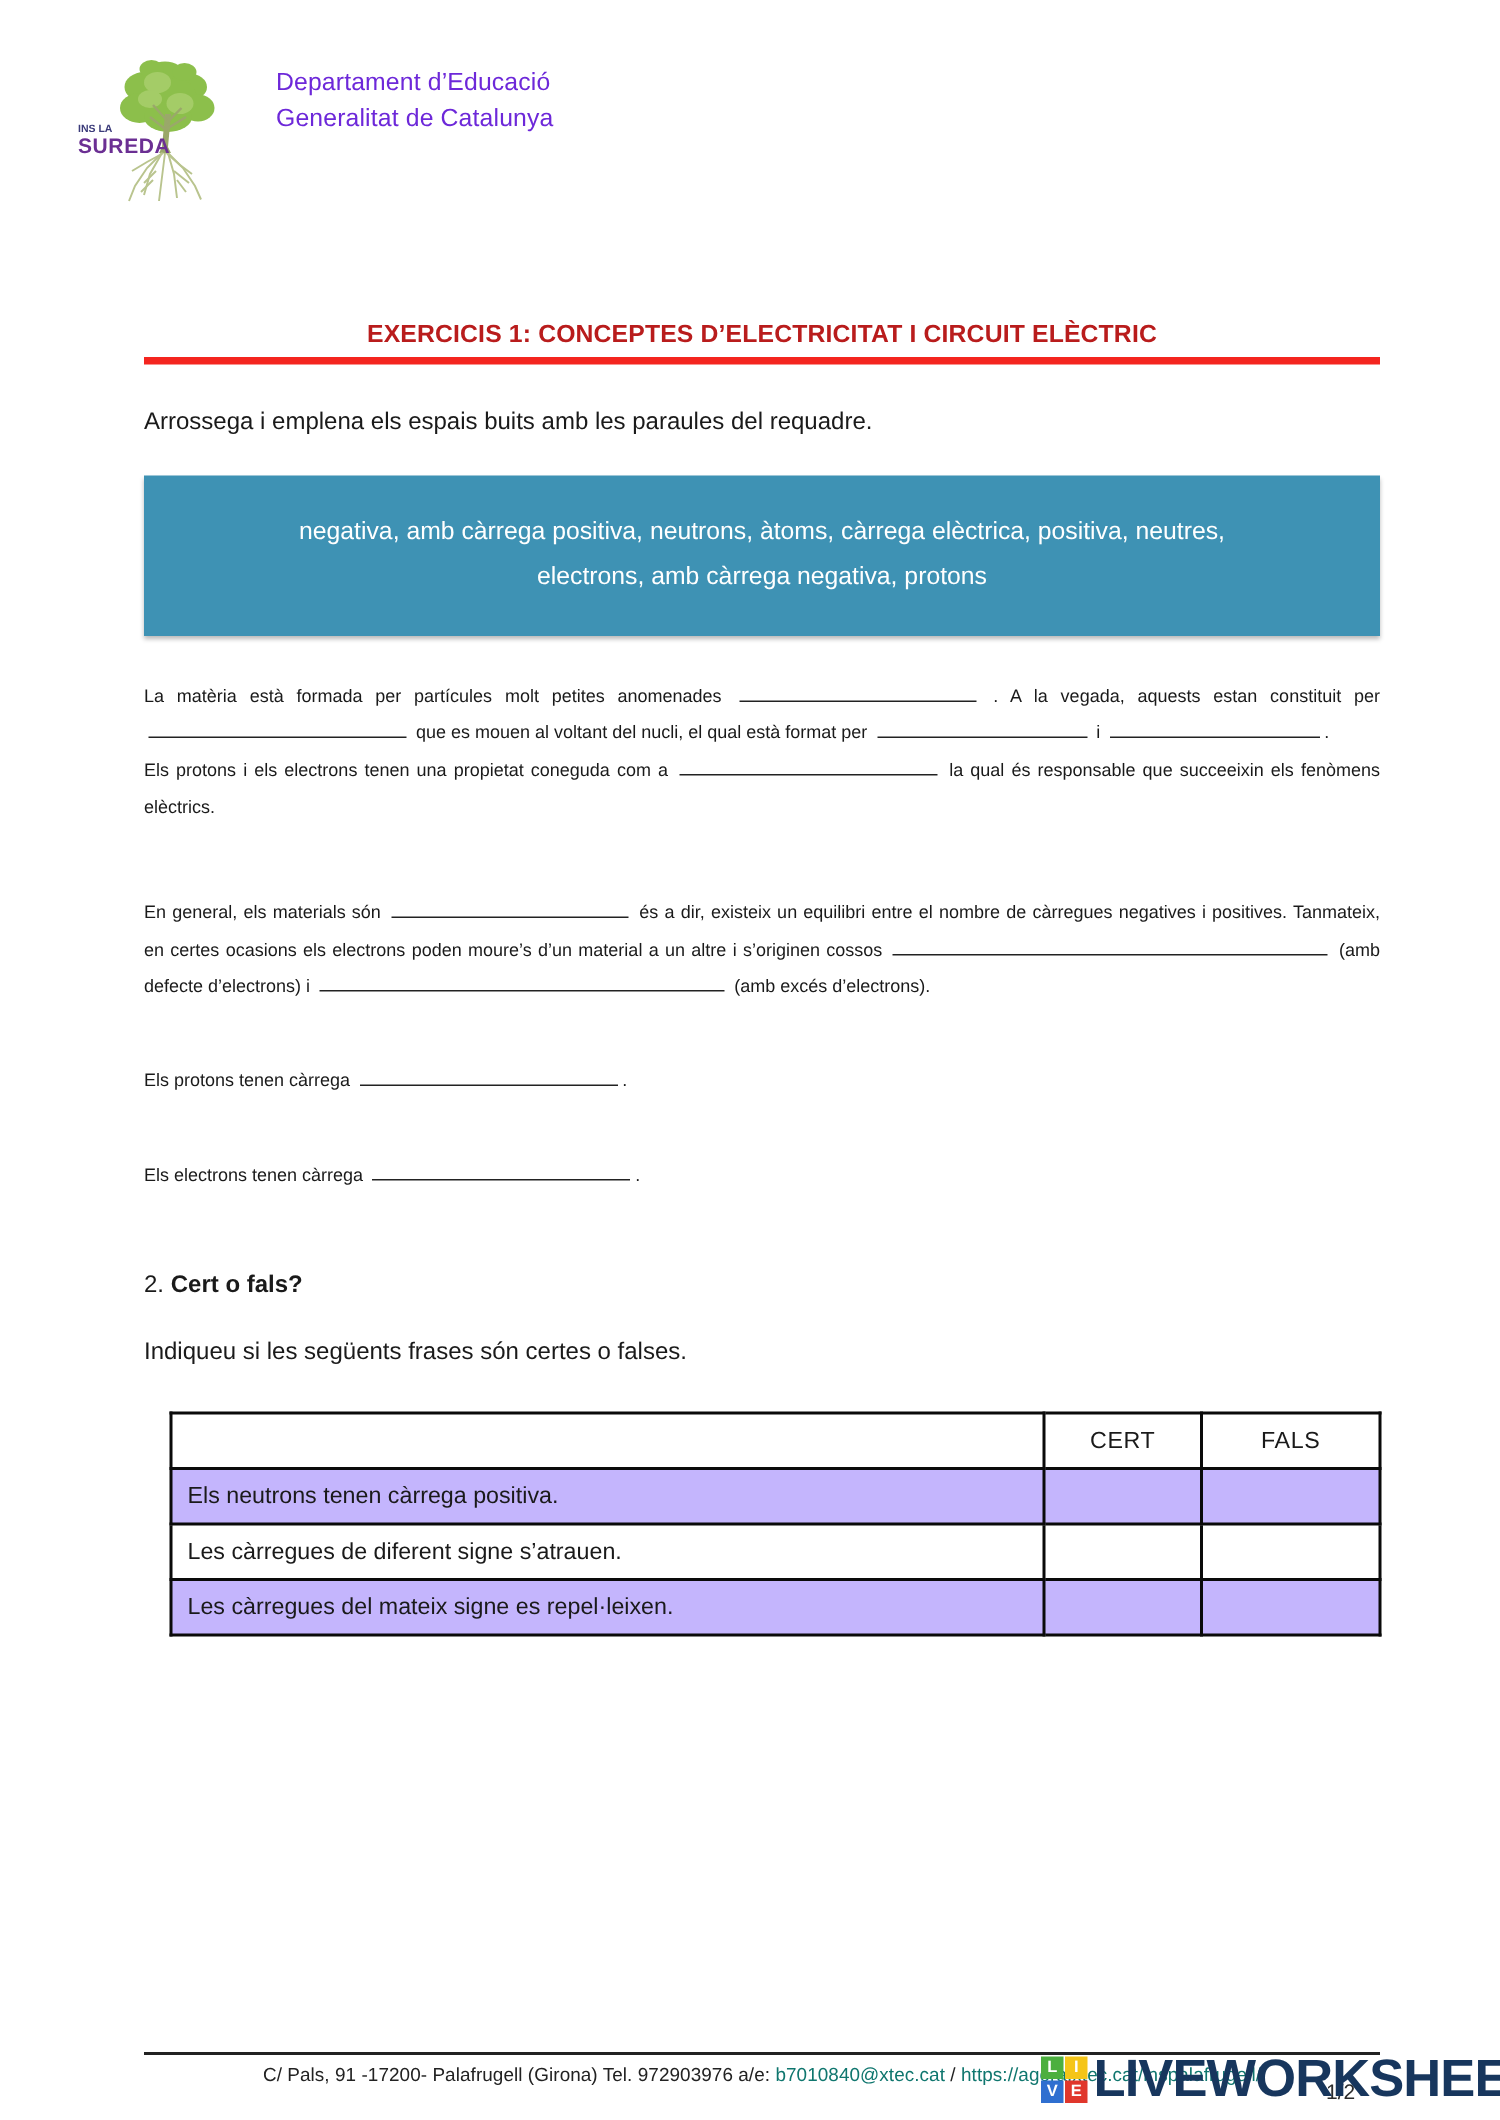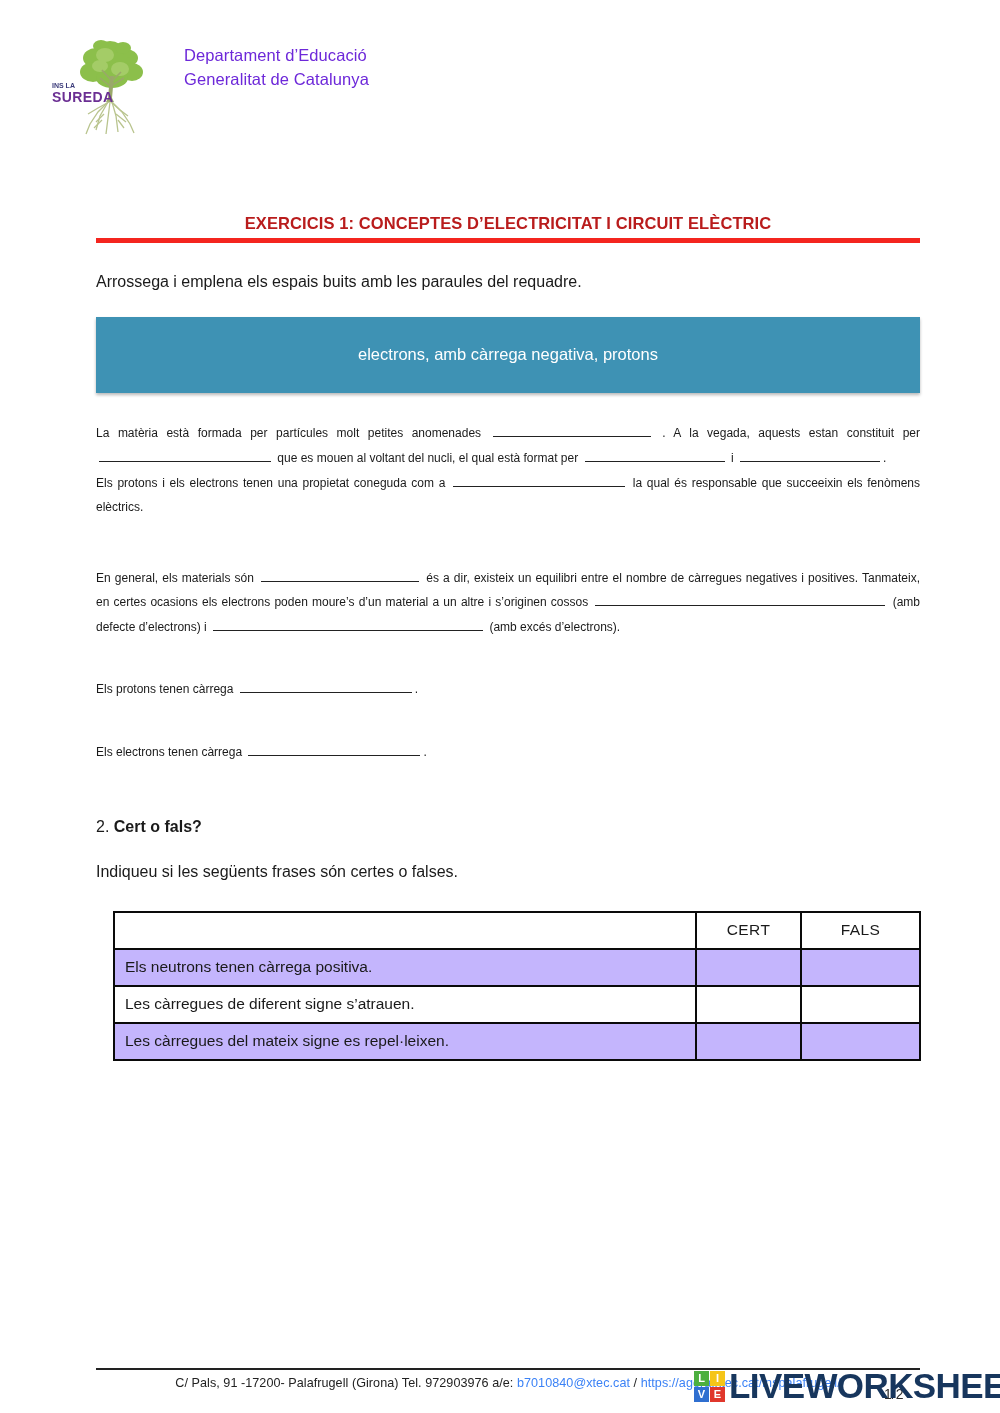--- a/index.html
+++ b/index.html
@@ -171,21 +171,21 @@
     left: 96px;
     top: 1376px;
     width: 824px;
     text-align: center;
     font-size: 12.6px;
     color: #222;
     white-space: nowrap;
     letter-spacing: .05px;
   }
   .footer a, .footer .lnk {
-    color: #3b82f6;
+    color: #0f766e;
     text-decoration: none;
   }
   .pagenum {
     position: absolute;
     left: 884px;
     top: 1386px;
     font-size: 14px;
     color: #2b2b2b;
     z-index: 1;
   }
@@ -288,20 +288,21 @@
 
 <div class="doc-title">EXERCICIS 1: CONCEPTES D’ELECTRICITAT I CIRCUIT ELÈCTRIC</div>
 <div class="red-rule"></div>
 
 <div class="sheet">
 
 
   <p class="instr">Arrossega i emplena els espais buits amb les paraules del requadre.</p>
 
   <div class="wordbank">
+    <div>negativa, amb càrrega positiva, neutrons, àtoms, càrrega elèctrica, positiva, neutres,</div>
     <div>electrons, amb càrrega negativa, protons</div>
   </div>
 
   <p class="para nogap">
     <span>La matèria està formada per partícules molt petites anomenades</span>
     <span class="blank b-lg"></span>
     <span>. A la vegada, aquests estan constituit per</span>
     <span class="blank b-xl"></span>
     <span>que es mouen al voltant del nucli, el qual està format per</span>
     <span class="blank b-md"></span>

